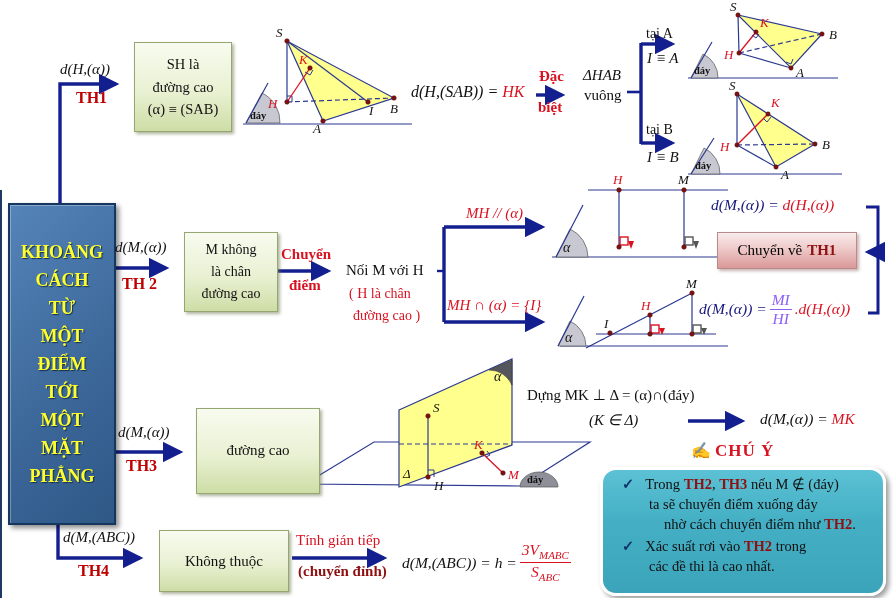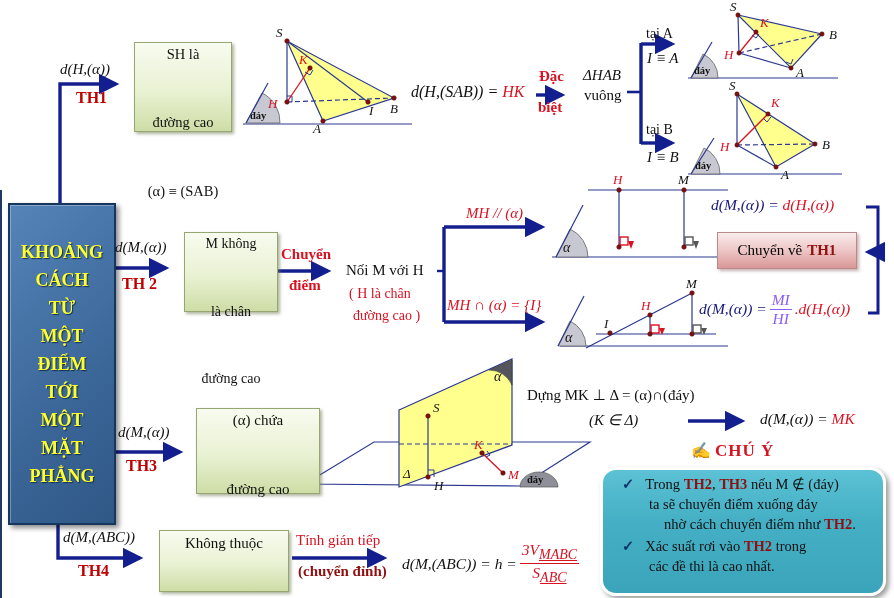--- a/index.html
+++ b/index.html
@@ -9,41 +9,41 @@
   .t{position:absolute;white-space:nowrap;z-index:3;color:#111;}
   .math{font-style:italic;font-size:15px;}
   .red{color:#d91222;}
   .navy{color:#15157a;}
   .dr{color:#8f1010;font-weight:bold;}
   .case{color:#c00000;font-weight:bold;font-size:16px;font-style:normal;}
   .rb{color:#d91222;font-weight:bold;font-size:15px;}
   .gbox{position:absolute;z-index:2;text-align:center;color:#111;font-size:14.5px;line-height:1.55;
         background:linear-gradient(180deg,#f8fbef 0%,#e9f1d3 55%,#cedda6 100%);
         border:1px solid #96a673;box-shadow:2px 2px 3px rgba(110,120,80,.55);
-        display:flex;flex-direction:column;justify-content:flex-start;gap:46px;}
+        display:flex;flex-direction:column;justify-content:center;}
   .pbox{position:absolute;z-index:2;display:flex;align-items:center;justify-content:center;gap:5px;
         font-size:15px;background:linear-gradient(180deg,#f9ecec,#efc9c9 45%,#da9898 100%);
         border:1px solid #b98a8a;box-shadow:2px 2px 3px #c8b2b2;}
   #title-box{position:absolute;left:8px;top:203px;width:104px;height:318px;z-index:2;
         background:linear-gradient(135deg,#5584b9 0%,#3b6698 60%,#2f5886 100%);
         border:2px solid #17365d;box-shadow:3px 3px 5px rgba(0,0,0,.45),inset 1px 1px 0 rgba(255,255,255,.30);
         display:flex;flex-direction:column;justify-content:center;text-align:center;}
   #title-box div{color:#ffff2e;font-weight:bold;font-size:18px;line-height:28px;
         text-shadow:1px 1px 1px #12304f;}
   #note-box{position:absolute;left:600px;top:467px;width:280px;height:123px;z-index:2;
         background:linear-gradient(180deg,#5cc1d4 0%,#45b0c5 40%,#3ba4ba 100%);
         border:3px solid #fff;border-radius:16px;
         box-shadow:3px 3px 5px #9c9c9c;}
   .nt{font-size:14.5px;color:#101010;z-index:3;}
   .chk{color:#12306a;font-weight:bold;margin-right:11px;}
   .frac{display:inline-block;text-align:center;vertical-align:middle;line-height:1.02;margin:0 3px;font-style:italic;}
   .frac .num{display:block;border-bottom:1.5px solid currentColor;padding:0 2px 1px;}
   .frac .den{display:block;padding:1px 2px 0;}
   .blue{color:#8b5cf6;}
-  sub{font-size:14px;text-decoration:underline;}
+  sub{font-size:11px;}
   svg text.pl{font:italic 13px "Liberation Serif",serif;fill:#111;}
   svg text.plr{font:italic 13px "Liberation Serif",serif;fill:#d91222;}
   svg text.day{font:bold 10.5px "Liberation Serif",serif;fill:#111;}
   svg text.al{font:italic 14px "Liberation Serif",serif;fill:#111;}
   .e{stroke:#2b3990;stroke-width:1.2;fill:none;}
   .ed{stroke-dasharray:5 3;}
   .er{stroke:#d91222;stroke-width:1.3;fill:none;}
   .ra{stroke:#2b3990;stroke-width:1;fill:none;}
   .c{stroke:#141f8f;stroke-width:3.4;fill:none;}
   .dot{fill:#7b1113;stroke:#5a0c0c;stroke-width:.5;}
@@ -284,21 +284,20 @@
   <span class="frac blue">
     <span class="num">MI</span>
     <span class="den">HI</span>
   </span>
   <span class="red">.d(H,(α))</span>
 </div>
 
 <div class="t math" style="left:118px;top:424px;">d(M,(α))</div>
 <div class="t case" style="left:126px;top:457px;">TH3</div>
 <div class="gbox" style="left:196px;top:408px;width:122px;height:84px;font-size:15px;">
-  <div>(α) chứa</div>
   <div>đường cao</div>
 </div>
 <div class="t" style="left:527px;top:386px;font-size:15px;">Dựng MK ⊥ Δ = (α)∩(đáy)</div>
 <div class="t math" style="left:589px;top:411px;">(K ∈ Δ)</div>
 <div class="t math" style="left:760px;top:410px;font-size:15.5px;">
   <span>d(M,(α)) =</span>
   <span class="red">MK</span>
 </div>
 <div class="t" style="left:691px;top:441px;">
   <span class="red" style="font-size:16px;">✍</span>

